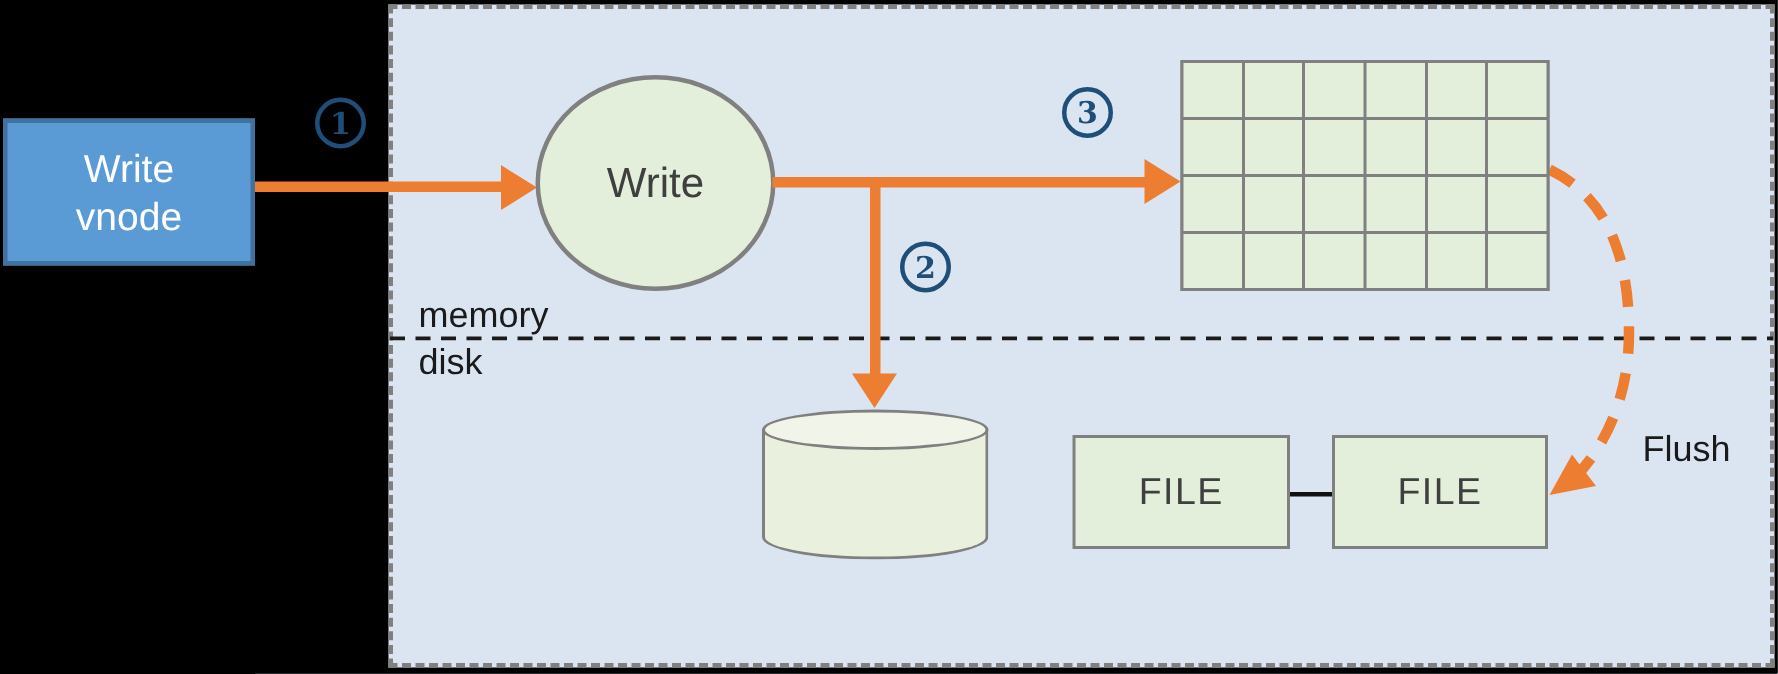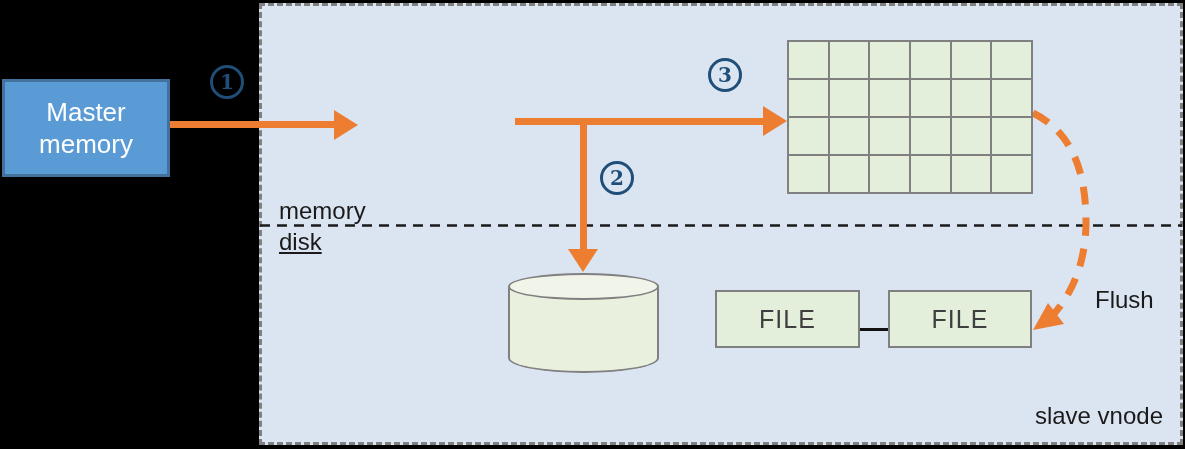--- a/index.html
+++ b/index.html
@@ -61,37 +61,37 @@
     color:var(--shape-ink);font-size:28px;
   }
   .mem-grid{
     position:absolute;left:787px;top:40px;width:246px;height:154px;box-sizing:border-box;
     background:var(--shape-border-gray);border:2.5px solid var(--shape-border-gray);
     display:grid;gap:2px;
   }
   .grid-cell{background:var(--shape-green);}
   .label{position:absolute;color:var(--ink);font-size:24px;white-space:nowrap;}
   .memory-label{left:279px;top:197px;}
-  .disk-label{left:279px;top:228px;text-decoration:underline;}
+  .disk-label{left:279px;top:228px;}
   .wal-label{left:533px;top:403px;width:100px;text-align:center;}
   .flush-label{left:1095px;top:249px;margin-top:37px;}
   .slave-label{left:1000px;top:402px;width:163px;text-align:right;}
   .cylinder{position:absolute;left:508px;top:273px;width:151px;height:100px;}
   .cyl-body{
     position:absolute;left:0;top:13px;width:100%;height:87px;box-sizing:border-box;
     background:var(--shape-green-light);border:2.5px solid var(--shape-border-gray);border-top:none;
     border-radius:0 0 75px 75px / 0 0 15px 15px;
   }
   .cyl-top{
     position:absolute;left:0;top:0;width:100%;height:27px;box-sizing:border-box;
     background:var(--shape-green-lighter);border:2.5px solid var(--shape-border-gray);
     border-radius:50%;
   }
   .file-box{
-    position:absolute;top:290px;width:145px;height:58px;box-sizing:border-box;
+    position:absolute;top:290px;width:145px;height:76px;box-sizing:border-box;
     background:var(--shape-green);border:2.5px solid var(--shape-border-gray);
     display:flex;align-items:center;justify-content:center;
     color:var(--shape-ink);font-size:25px;letter-spacing:1px;
   }
   .file-left{left:715px;}
   .file-right{left:888px;width:144px;}
   .file-connector{position:absolute;left:860px;top:328px;width:28px;height:3px;background:#111;}
 </style>
 </head>
 <body>
@@ -100,29 +100,32 @@
 
   <div class="panel"></div>
 
   <svg class="overlay" viewBox="0 0 1185 449">
     <line x1="260" y1="225.5" x2="1182" y2="225.5" stroke="#1A1A1A" stroke-width="2.5" stroke-dasharray="10 7"></line>
     <path d="M 1033 113 C 1070 131, 1086 168, 1086 222 C 1086 270, 1066 305, 1043 325" fill="none" stroke="#ED7D31" stroke-width="7" stroke-dasharray="18 13"></path>
     <polygon points="1033,330 1048,303 1064,324" fill="#ED7D31"></polygon>
   </svg>
 
   <div class="master-box">
-    <span>Master memory</span>
+    <span>Write vnode</span>
   </div>
 
   <div class="hline" style="left:170px;top:121px;width:166px;"></div>
   <div class="arrow-right" style="left:334px;top:109.5px;"></div>
   <div class="badge badge-1">
     <span>1</span>
   </div>
 
+  <div class="write-ellipse">
+    <span>Write</span>
+  </div>
 
   <div class="hline" style="left:515px;top:117.5px;width:250px;"></div>
   <div class="arrow-right" style="left:763px;top:106px;"></div>
   <div class="badge badge-3">
     <span>3</span>
   </div>
 
   <div class="vline" style="left:579.5px;top:117.5px;height:132px;"></div>
   <div class="arrow-down" style="left:568px;top:249px;"></div>
   <div class="badge badge-2">
@@ -166,15 +169,14 @@
 
   <div class="file-box file-left">
     <span>FILE</span>
   </div>
   <div class="file-connector"></div>
   <div class="file-box file-right">
     <span>FILE</span>
   </div>
 
   <div class="label flush-label">Flush</div>
-  <div class="label slave-label">slave vnode</div>
 
 </div>
 
 </body></html>

